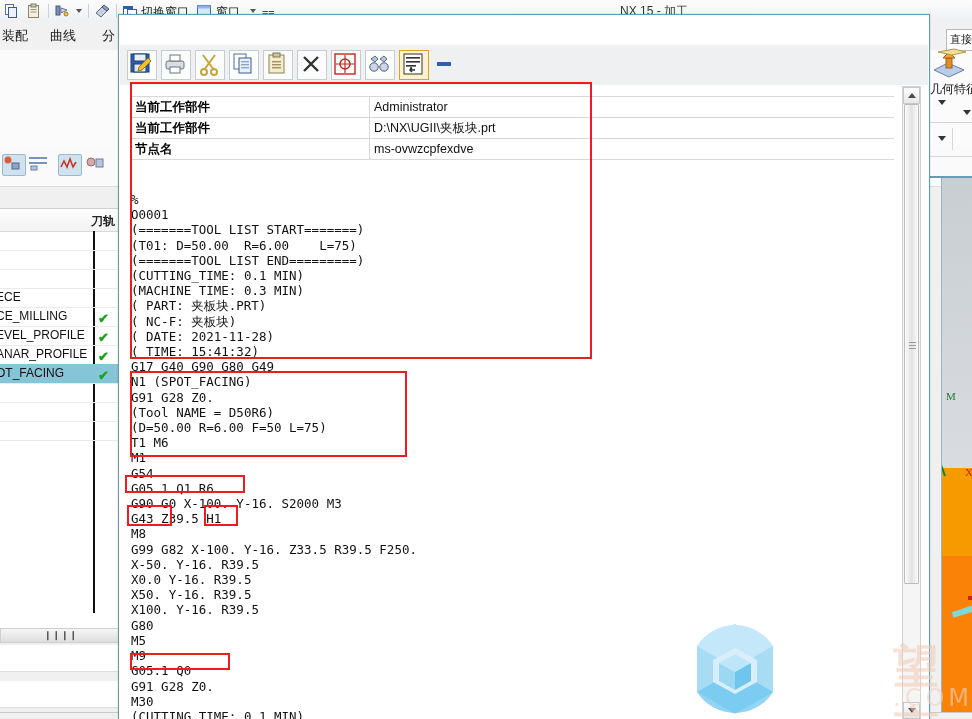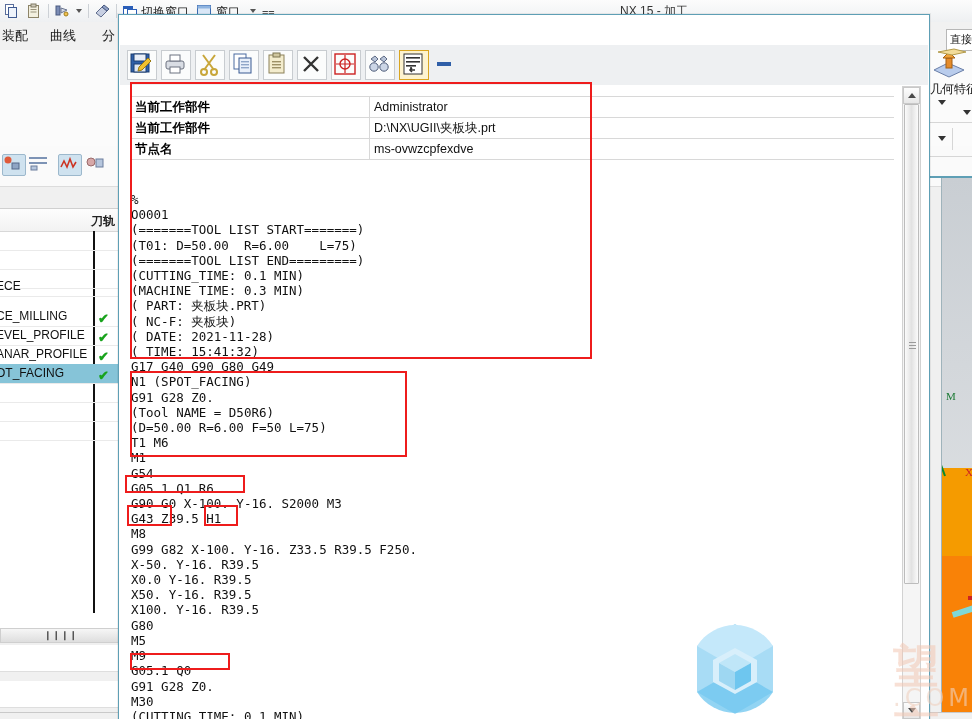--- a/index.html
+++ b/index.html
@@ -336,21 +336,21 @@
     <div class="nx-tree">
       <div class="tree-head">
         <span class="tree-head-label">刀轨</span>
       </div>
       <div class="tree-vline"></div>
 
       <div class="tree-row" style="top:22px;"></div>
       <div class="tree-row" style="top:41px;"></div>
       <div class="tree-row" style="top:60px;"></div>
 
-      <div class="tree-row" style="top:68px;text-align:center;">
+      <div class="tree-row" style="top:79px;text-align:center;">
         <span class="tlabel">ECE</span>
       </div>
       <div class="tree-row" style="top:98px;">
         <span class="tlabel">CE_MILLING</span>
         <span class="tick">✔</span>
       </div>
       <div class="tree-row" style="top:117px;">
         <span class="tlabel">EVEL_PROFILE</span>
         <span class="tick">✔</span>
       </div>

